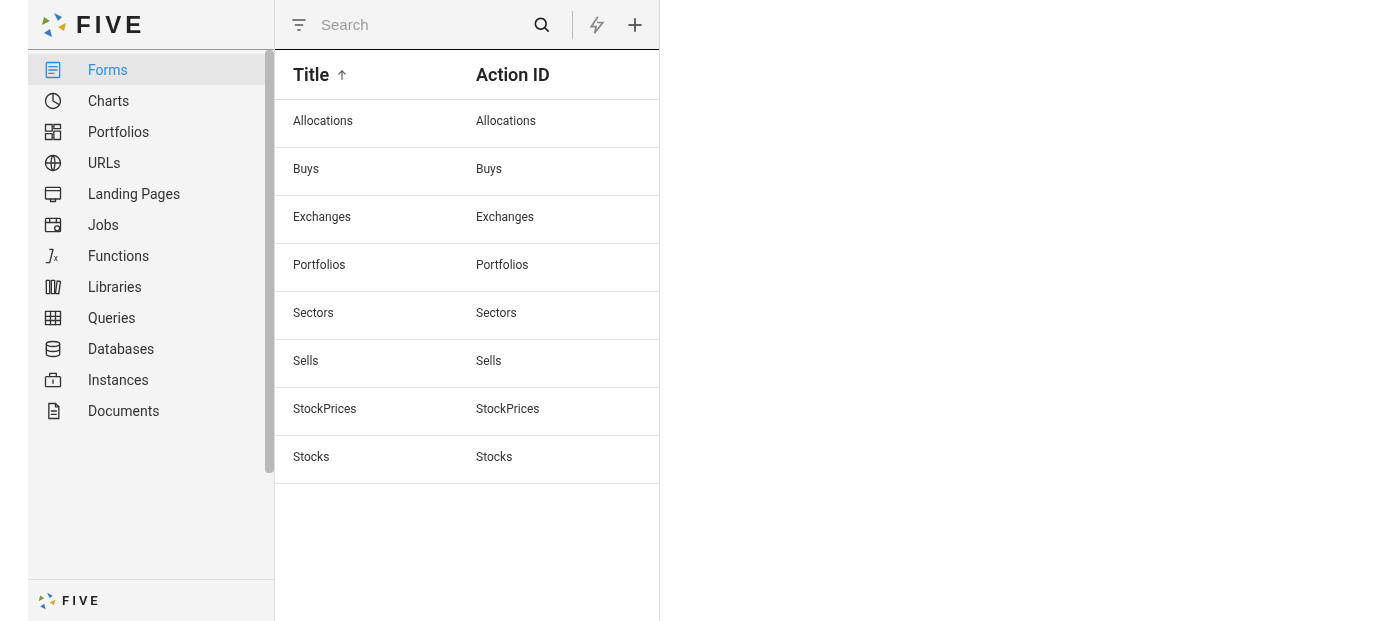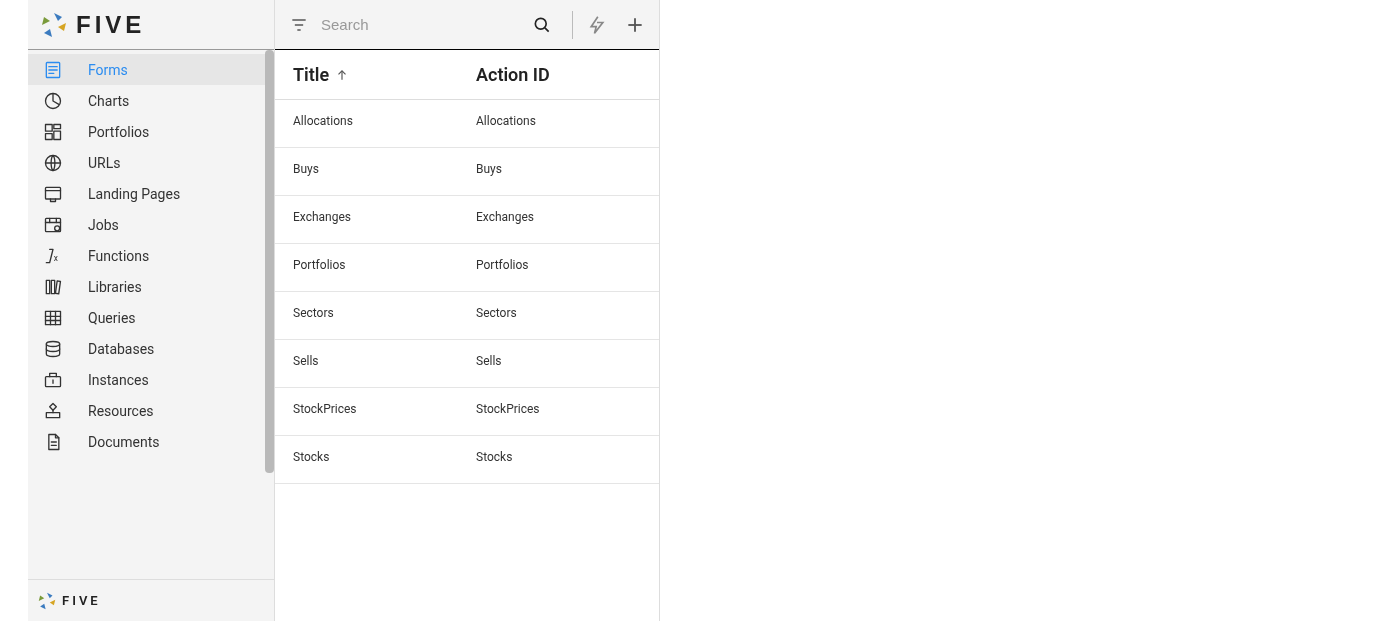--- a/index.html
+++ b/index.html
@@ -173,30 +173,20 @@
               <rect x="3" y="8" width="18" height="12" rx="1"></rect>
               <polyline points="8,8 8,4 16,4 16,8"></polyline>
               <line x1="12" y1="12" x2="12" y2="16"></line>
             </svg>
           </span>
           <span>Instances</span>
         </div>
         <div class="nav-item">
           <span class="icon">
             <svg width="22" height="20" viewBox="0 0 24 24" fill="none" stroke="currentColor" stroke-width="1.6" stroke-linecap="round" stroke-linejoin="round">
-              <path d="M12 3l4 4-4 4-4-4z"></path>
-              <path d="M4 14h16v6H4z"></path>
-              <line x1="12" y1="11" x2="12" y2="14"></line>
-            </svg>
-          </span>
-          <span>Resources</span>
-        </div>
-        <div class="nav-item">
-          <span class="icon">
-            <svg width="22" height="20" viewBox="0 0 24 24" fill="none" stroke="currentColor" stroke-width="1.6" stroke-linecap="round" stroke-linejoin="round">
               <path d="M7 3h8l4 4v14H7z"></path>
               <polyline points="15,3 15,7 19,7"></polyline>
               <line x1="10" y1="12" x2="16" y2="12"></line>
               <line x1="10" y1="16" x2="16" y2="16"></line>
             </svg>
           </span>
           <span>Documents</span>
         </div>
       </div>
 

